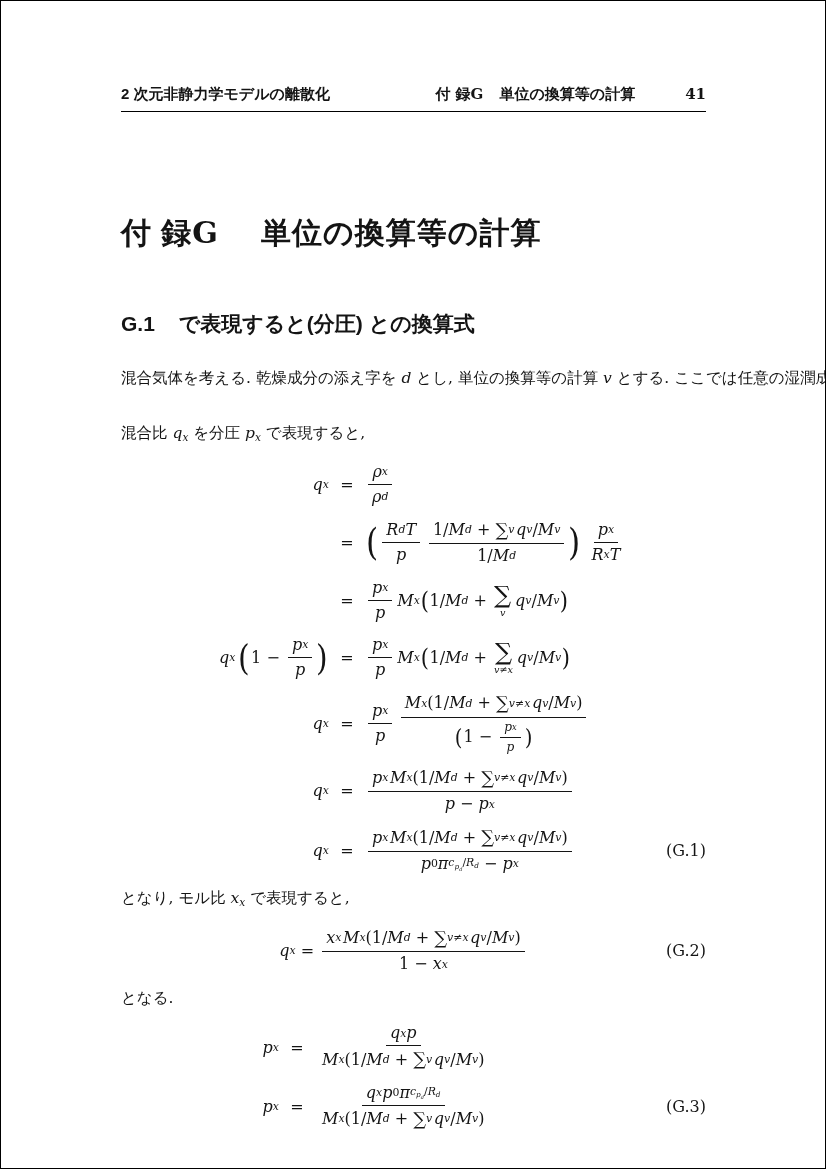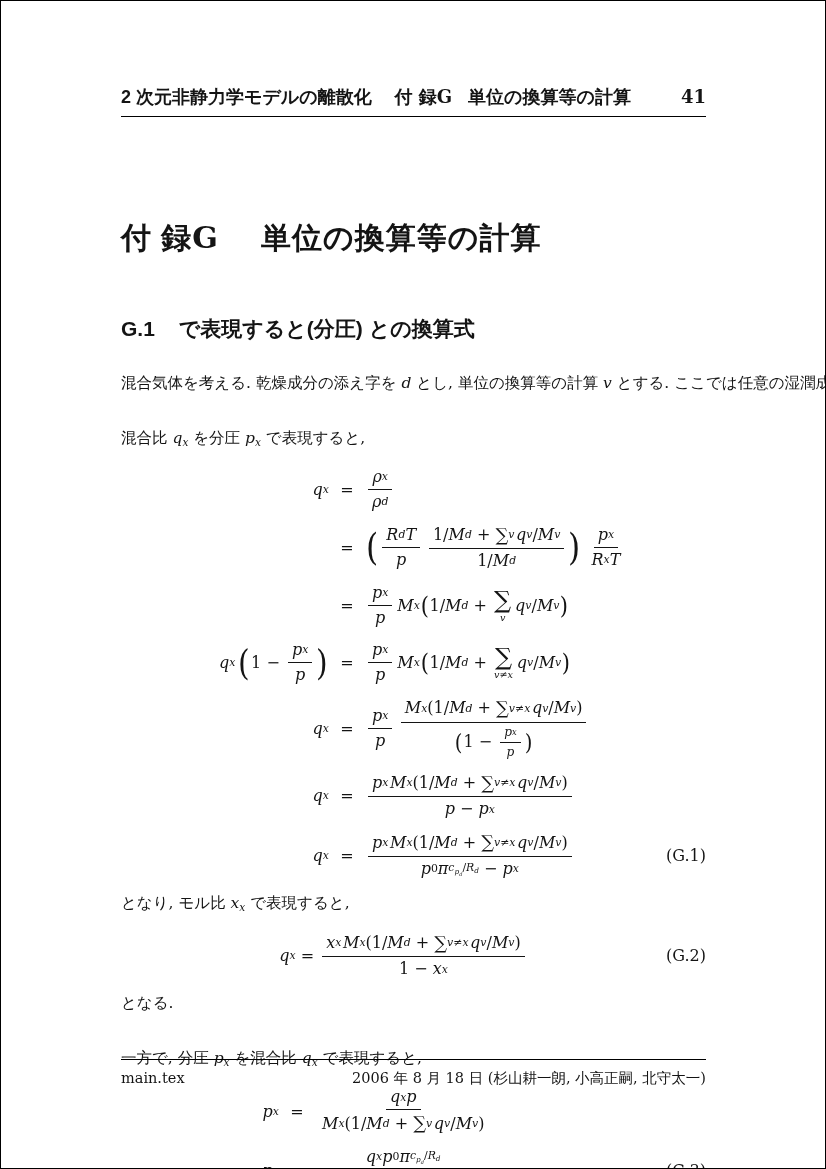--- a/index.html
+++ b/index.html
@@ -14,21 +14,21 @@
     overflow:hidden;
   }
   .content{position:absolute;left:120px;right:119px;top:0;}
 
   
   .runhead{
     margin-top:84px;
     display:flex;align-items:baseline;
     border-bottom:1.4px solid #000;
     padding-bottom:7px;
-    font-size:18px;
+    font-size:15px;
   }
   .runhead .hleft{font-family:"Liberation Sans","DejaVu Sans",sans-serif;font-weight:600;}
   .runhead .hspacer{flex:1;}
   .runhead .hcenter-label{font-weight:700;}
   .runhead .hcenter-label .lat{font-family:"DejaVu Serif",serif;}
   .runhead .hcenter-title{font-family:"Liberation Sans","DejaVu Sans",sans-serif;font-weight:600;margin-left:16px;}
   .runhead .hpage{font-weight:700;margin-left:50px;}
 
   
   h1.chapter{
@@ -499,21 +499,20 @@
                 <span class="msub"><span class="mi">x</span></span>
               </span>
             </span>
           </span>
           <span class="eqno">(G.2)</span>
         </div>
     </div>
 
     <p class="para after-eq"><span><span class="mtext">となる.</span></span></p>
 
-    <p class="para"><span><span class="mtext">一方で, 分圧 </span><span class="mi">p</span><span class="msub"><span class="mi">x</span></span><span class="mtext"> を混合比 </span><span class="mi">q</span><span class="msub"><span class="mi">x</span></span><span class="mtext"> で表現すると,</span></span></p>
 
     <div class="eqblock eqn-b">
       <div class="eqrow">
           <span class="lhs">
             <span class="mi">p</span>
             <span class="msub"><span class="mi">x</span></span>
           </span>
           <span class="rel">=</span>
           <span class="rhs">
             <span class="mfrac">
@@ -581,17 +580,13 @@
                 <span class="mr">)</span>
               </span>
             </span>
           </span>
           <span class="eqno">(G.3)</span>
         </div>
     </div>
 
   </div>
 
-  <div class="pagefoot">
-    <span>main.tex</span>
-    <span>2006 年 8 月 18 日 (杉山耕一朗, 小高正嗣, 北守太一)</span>
-  </div>
 </div>
 
 </body></html>

